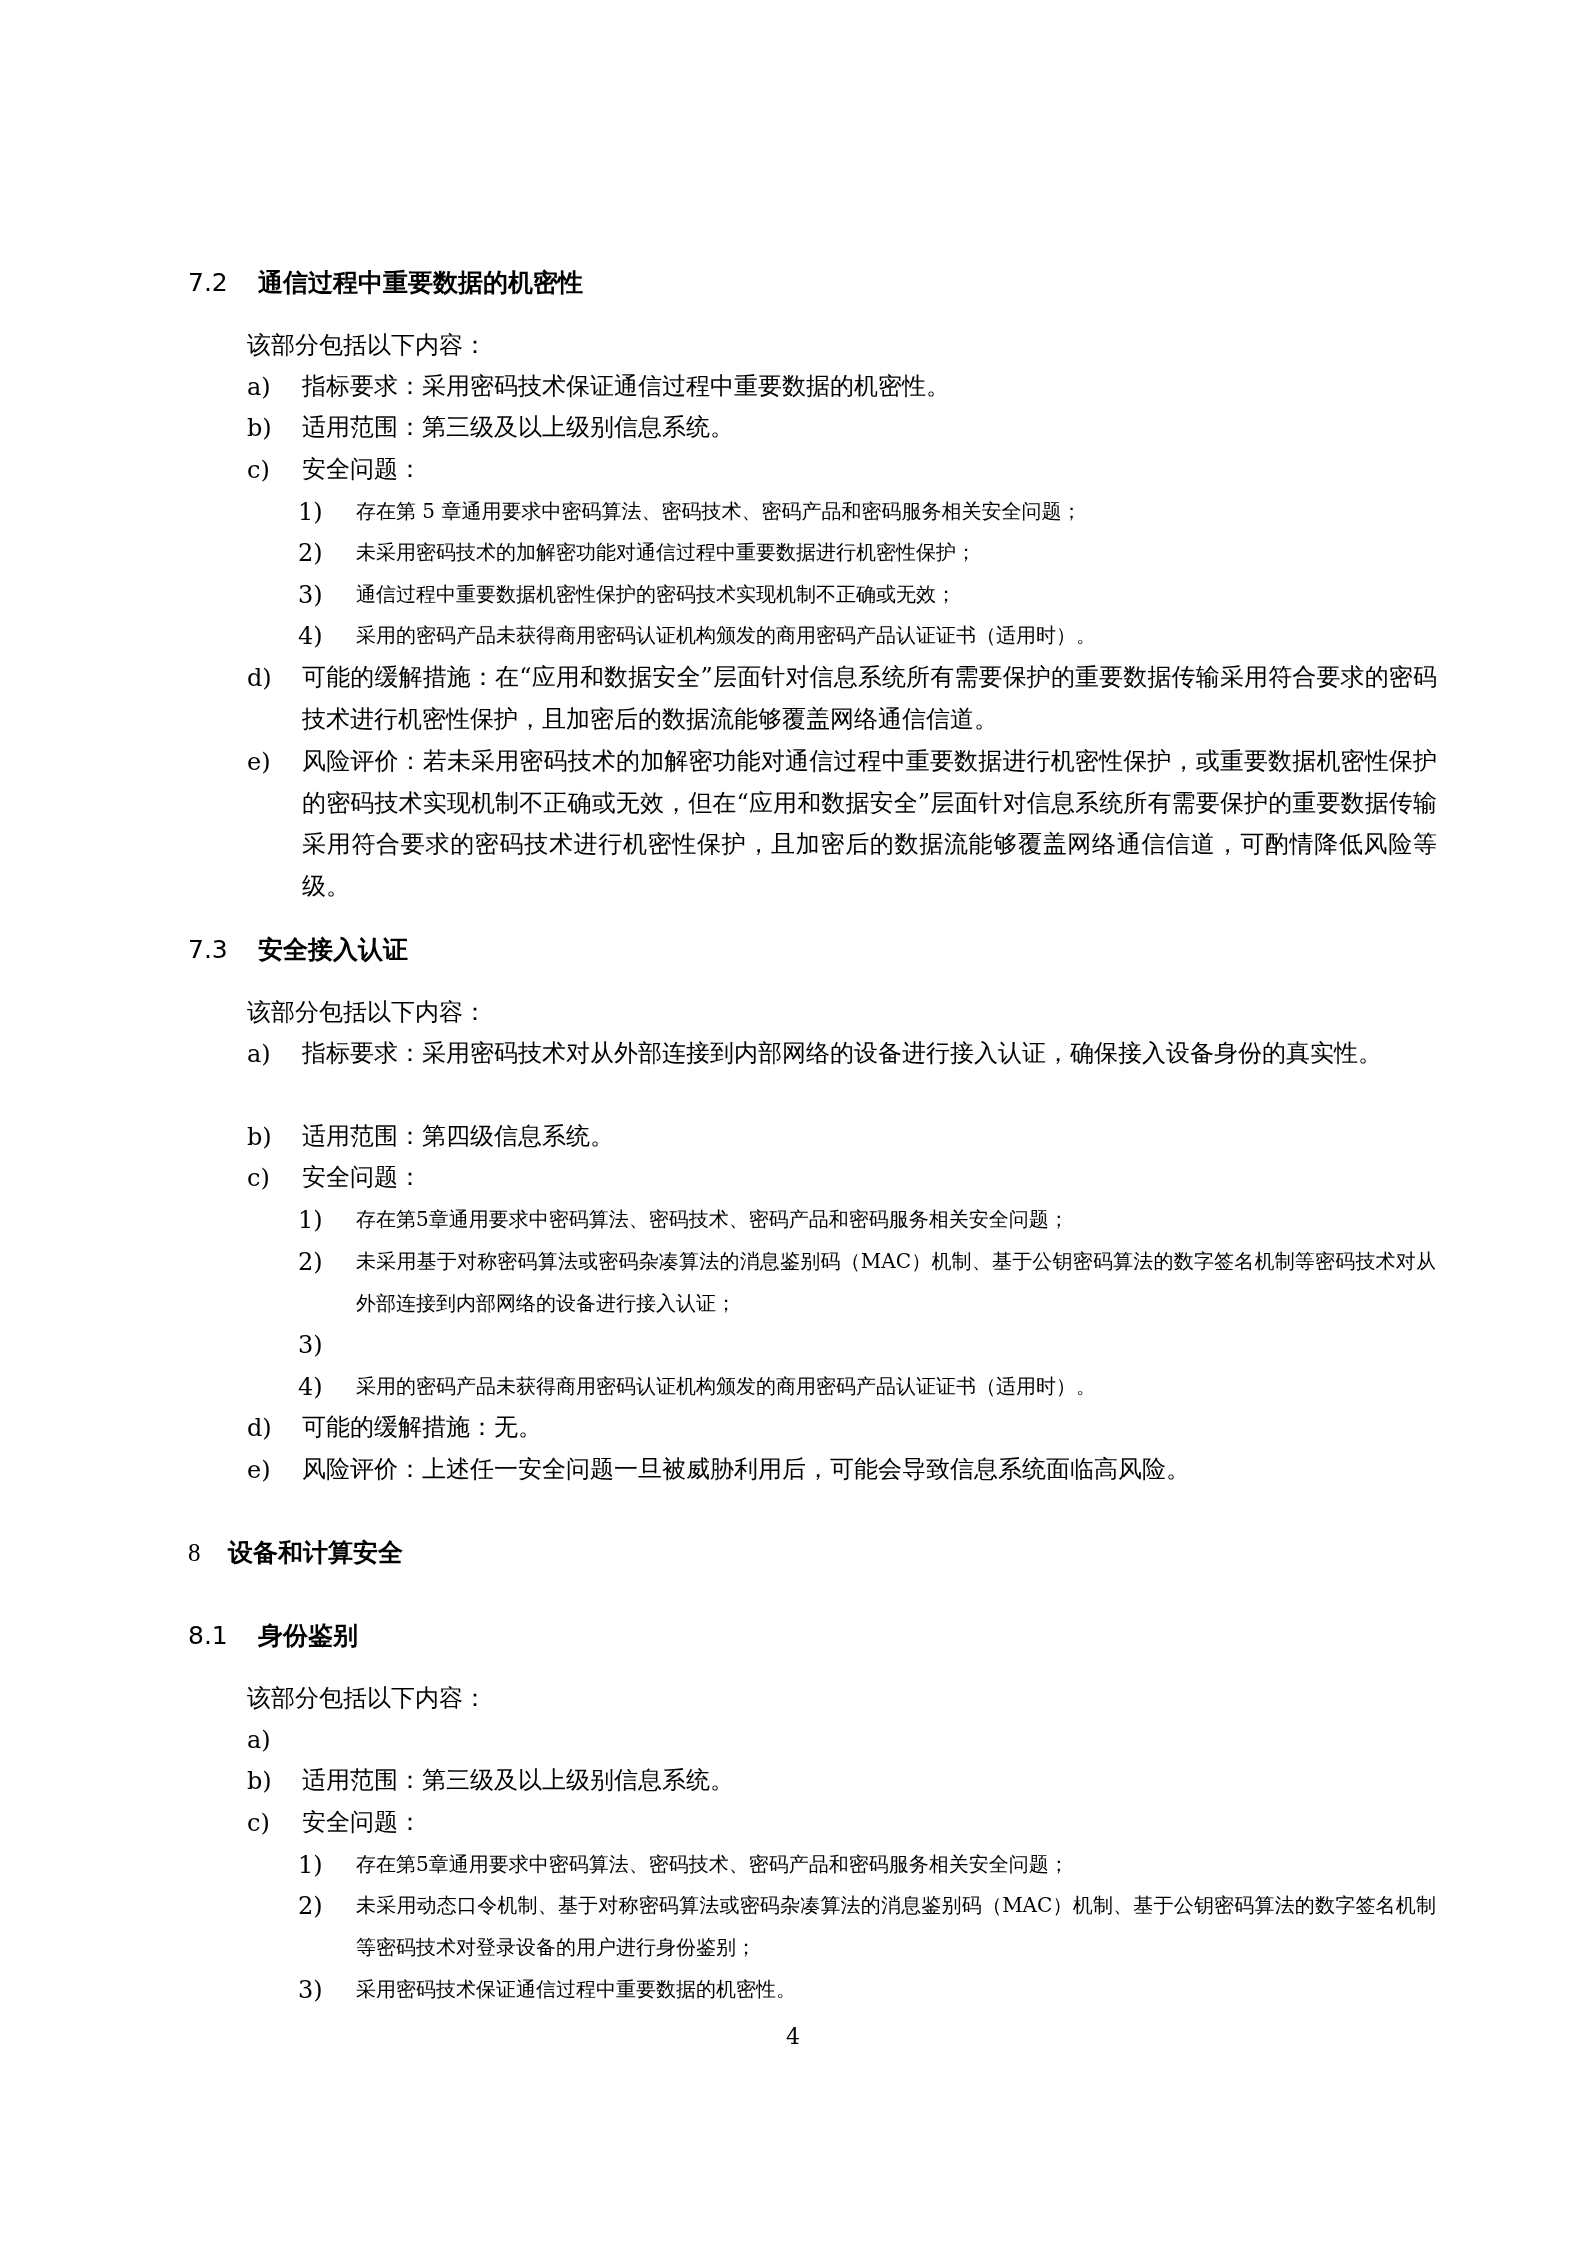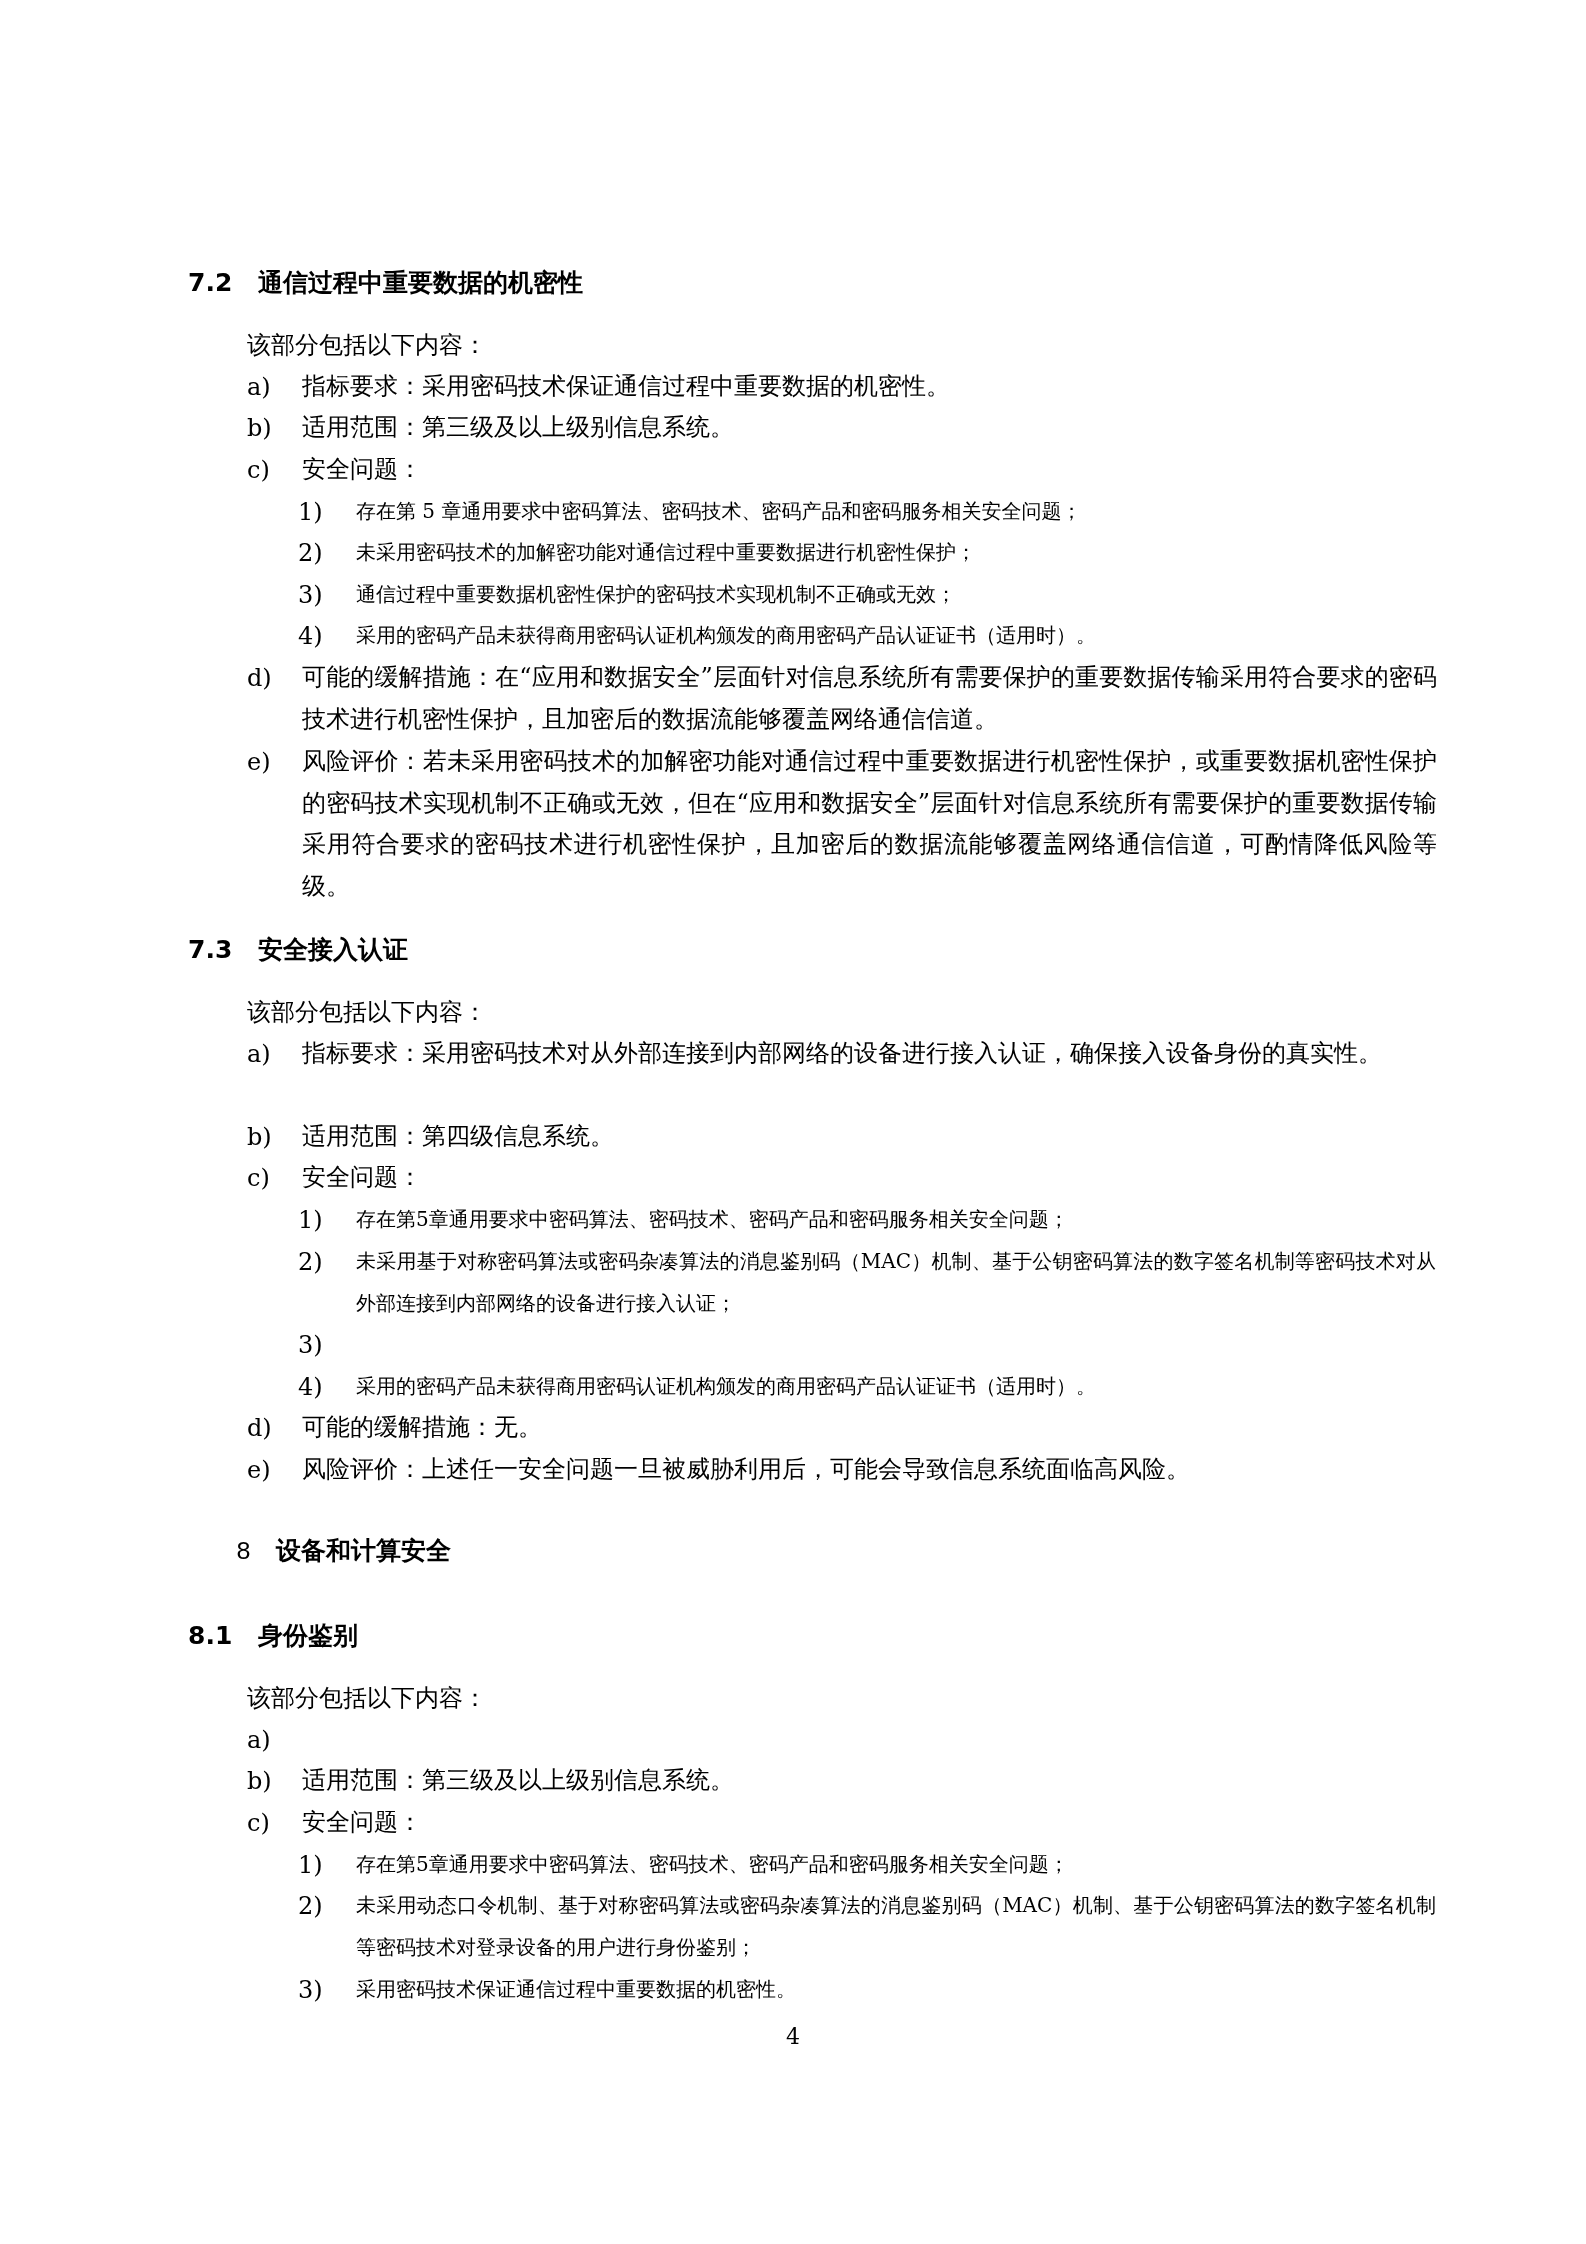--- a/index.html
+++ b/index.html
@@ -1,23 +1,23 @@
 <!DOCTYPE html>
 <html><head>
 <meta charset="utf-8">
 <style>
   html, body { margin: 0; padding: 0; background: #ffffff; }
   body { width: 1586px; height: 2244px; position: relative; overflow: hidden;
          font-family: "DejaVu Serif", "Liberation Serif", serif; color: #000; }
   .page { position: absolute; left: 0; top: 0; width: 1586px; height: 2244px; }
   .h2 { position: absolute; left: 188px; font-family: "DejaVu Sans", "Liberation Sans", sans-serif;
         font-size: 25px; font-weight: bold; line-height: 30px; white-space: nowrap; }
-  .h2 .num { display: inline-block; width: 70px; font-weight: bold; }
-  .h1 { position: absolute; left: 188px; font-family: Liberation Mono, monospace;
-        font-size: 25px; font-weight: bold; line-height: 30px; white-space: nowrap; margin-left: 48px; }
+  .h2 .num { display: inline-block; width: 70px; font-weight: normal; }
+  .h1 { position: absolute; left: 188px; font-family: Liberation Serif, serif;
+        font-size: 25px; font-weight: bold; line-height: 30px; white-space: nowrap; }
   .h1 .num { display: inline-block; width: 40px; font-weight: normal; }
   .line { position: absolute; font-size: 24px; line-height: 30px; white-space: nowrap; }
   .intro { left: 247px; }
   .lbl { position: absolute; left: 247px; font-size: 24px; line-height: 30px; }
   .txt { position: absolute; left: 302px; width: 1135px; font-size: 24px; line-height: 41.6px; text-align: justify; }
   .slbl { position: absolute; left: 298px; font-size: 24px; line-height: 30px; }
   .stxt { position: absolute; left: 356px; width: 1080px; font-size: 20px; line-height: 41.6px; text-align: justify; }
   .pagenum { position: absolute; left: 0; width: 1586px; text-align: center; font-size: 22px; line-height: 30px; }
 </style>
 </head>

